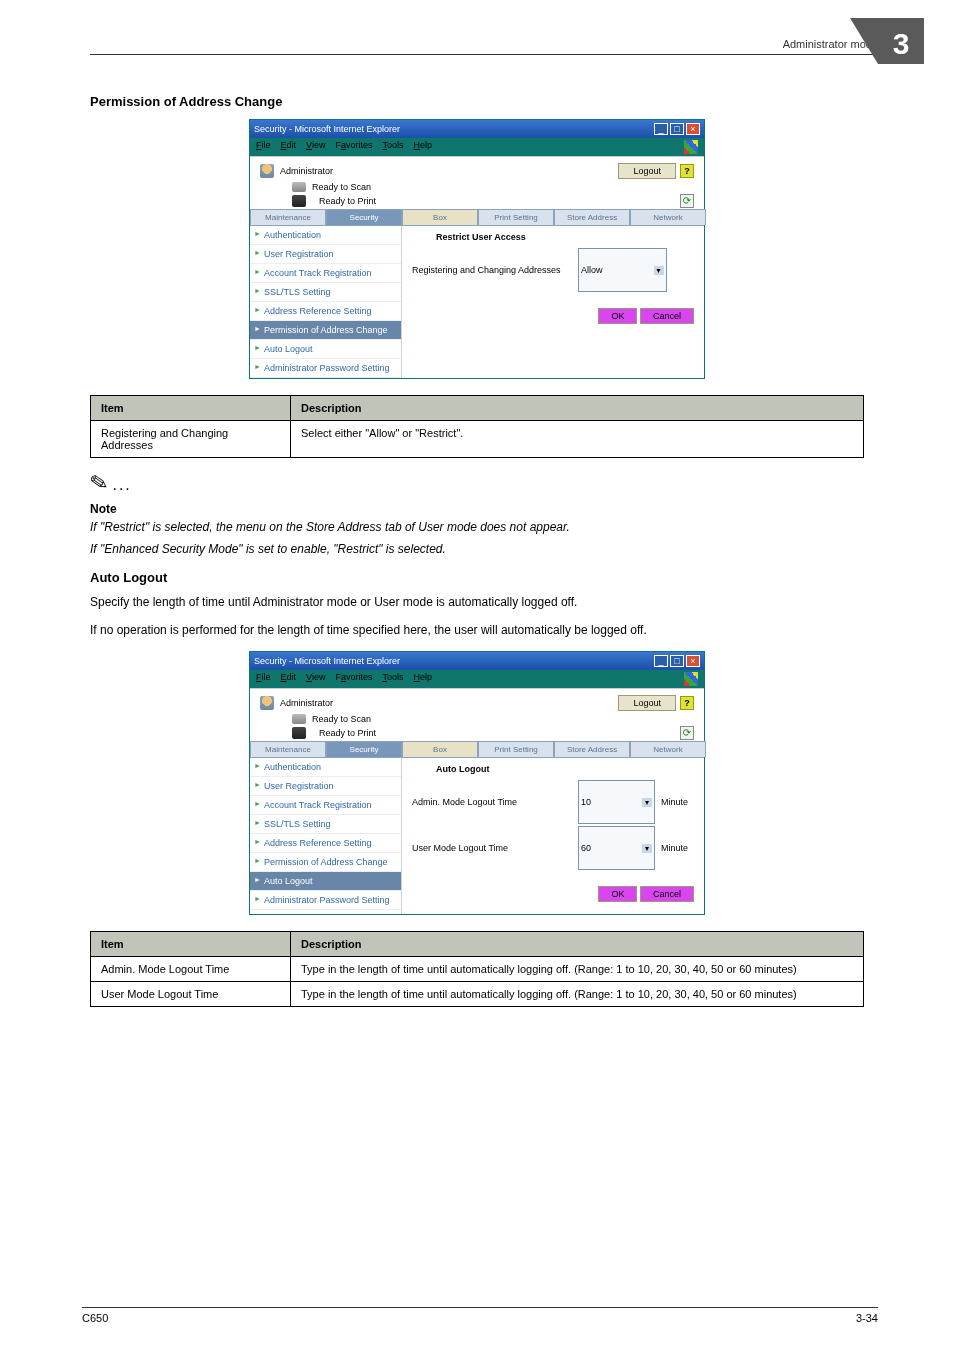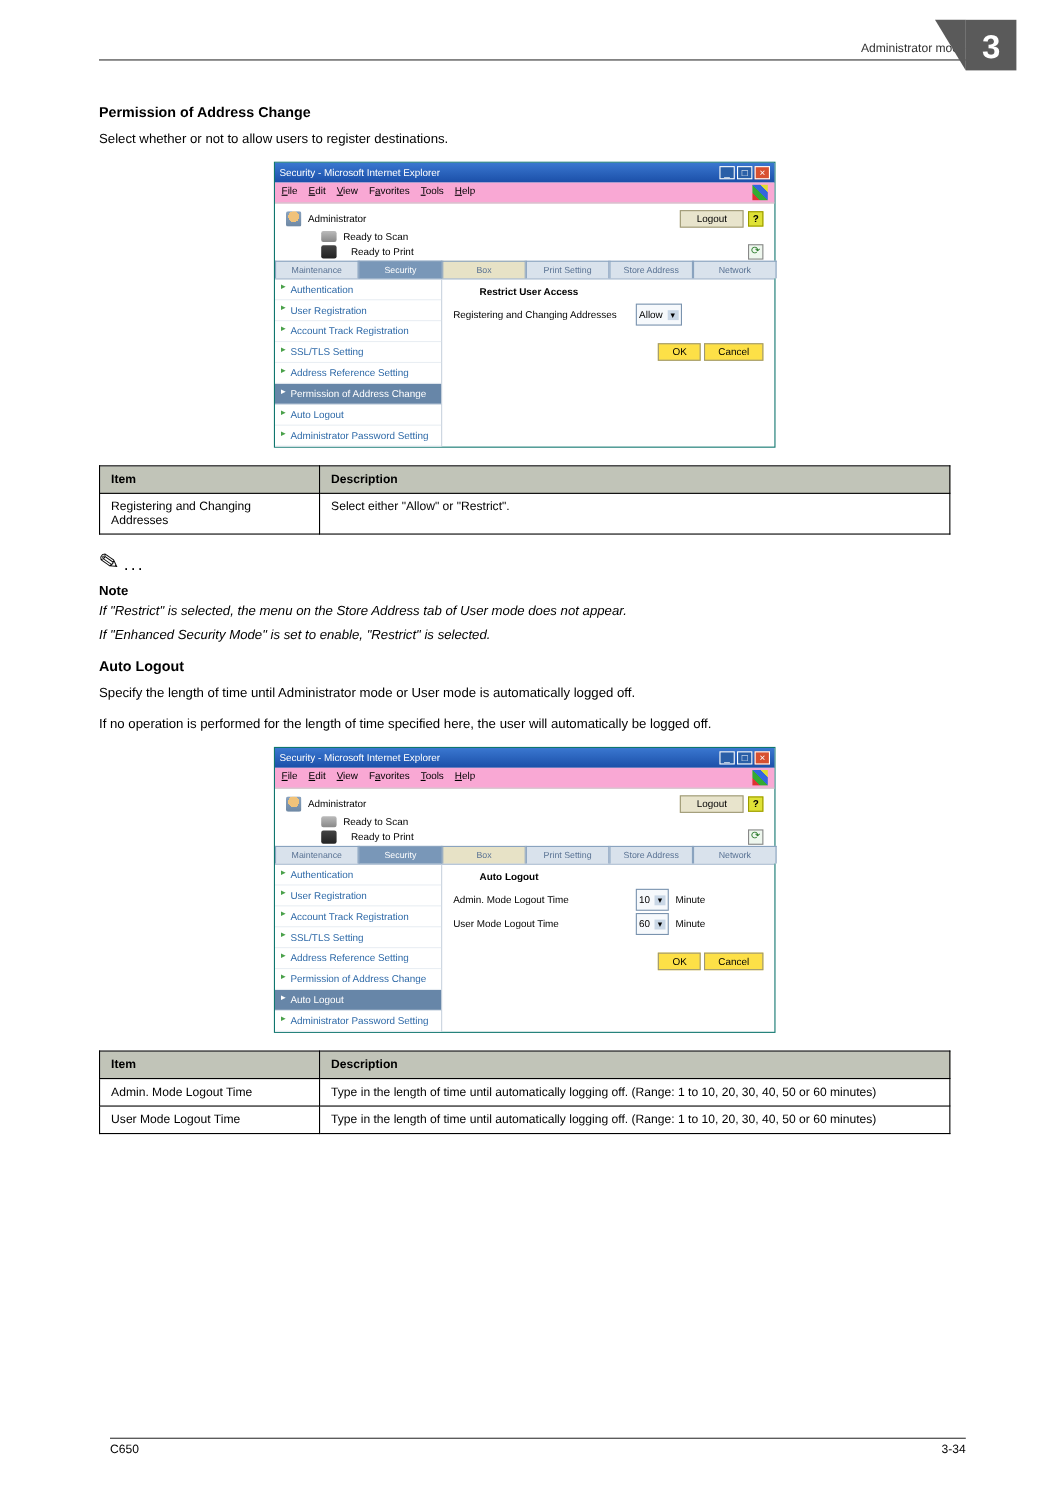--- a/index.html
+++ b/index.html
@@ -59,21 +59,21 @@
   }
   .ie-ctrls { display:flex; gap:2px; }
   .ie-ctrl { width:14px; height:12px; border:1px solid #fff; text-align:center; line-height:10px; font-size:9px; }
   .ie-ctrl.min{ background:#2a5fa7; }
   .ie-ctrl.max{ background:#2a5fa7; }
   .ie-ctrl.close{ background:#d85030; }
   .ie-menu {
     padding: 2px 6px;
     border-bottom: 1px solid #ccc;
     display:flex; gap:10px;
-    background:#f9a8d4;
+    background:#0f766e;
   }
   .ie-menu span u { text-decoration: underline; }
   .ie-band {
     display:flex; justify-content:space-between; align-items:center;
     padding: 6px 10px 2px 10px;
   }
   .admin-left { display:flex; align-items:center; gap:6px; }
   .btn-logout {
     background:#e8e4cc; border:1px solid #9e9874;
     padding:2px 14px; font-size:9px;
@@ -100,24 +100,24 @@
   .sidelink {
     padding:4px 6px 4px 14px; color:#2f6aa8; position:relative; border-bottom:1px solid #e9eef3;
   }
   .sidelink::before { content:"►"; position:absolute; left:4px; top:4px; font-size:7px; color:#4aa14a; }
   .sidelink.selected { background:#6786a8; color:#fff; }
   .sidelink.selected::before { color:#fff; }
   .maincol { flex:1; padding:6px 10px; position:relative; }
   .main-title { font-weight:bold; margin-bottom:6px;padding-left:24px; }
   .fieldrow { display:flex; align-items:center; gap:6px; margin:2px 0; font-size:9px;}
   .fieldrow .lab { width:160px; }
-  .sel { border:1px solid #7a93ae; background:#f6f9fc; padding:4px 2px; display:inline-flex; align-items:center;}
+  .sel { border:1px solid #7a93ae; background:#f6f9fc; padding:16px 2px; display:inline-flex; align-items:center;gap:47px;}
   .sel .ar { background:#c9d7e6; padding:0 3px; margin-left:4px; font-size:8px;}
   .btnrow { text-align:right; margin-top:16px; }
-  .btn-sm { background:#fde047; border:1px solid #9e9874; padding:2px 12px; font-size:9px;}
+  .btn-sm { background:#d946ef; border:1px solid #9e9874; padding:2px 12px; font-size:9px;}
   .spacer-btm { height:6px; }
 
   
   table.desc {
     width: 100%;
     border-collapse: collapse;
     font-size: 11px;
     margin-bottom: 12px;
   }
   table.desc th, table.desc td {
@@ -129,21 +129,21 @@
   table.desc th {
     background: #c1c4b8;
     font-weight: bold;
   }
   table.desc th.col1 { width: 200px; }
 
   .note-block { margin: 10px 0 6px 0; font-size: 16px; letter-spacing:2px;}
   .note-label { font-weight:bold; font-size:12px; }
 
   .footerbar {
-    position:absolute; left:100px; right:76px; bottom:26px;
+    position:absolute; left:82px; right:76px; bottom:26px;
     border-top:1px solid #333;
     display:flex; justify-content:space-between;
     font-size:11px; padding-top:4px;
   }
   .page-wrap { height:1350px; position:relative; }
 
   .ico-person { width:14px; height:14px; display:inline-block; background:radial-gradient(circle at 50% 35%, #f0c27a 0 5px, transparent 5px), linear-gradient(#8aa3bf,#6e88a4); border-radius:2px;}
   .ico-scan { width:14px; height:10px; background:linear-gradient(#bbb,#888); border-radius:2px; display:inline-block;}
   .ico-print { width:14px; height:12px; background:linear-gradient(#444,#222); border-radius:2px; display:inline-block;}
   .ie-flag { width:14px; height:14px; background:linear-gradient(45deg,#d33 25%,#3a3 25% 50%,#36d 50% 75%,#dd3 75%); margin-left:auto; }
@@ -152,21 +152,20 @@
 </head>
 <body>
 
 <div class="page-wrap">
   <div class="topband">Administrator mode</div>
   <div class="corner-tab">3</div>
 
   <div class="page">
 
     <h2 class="subhead">Permission of Address Change</h2>
-    <p class="body">Select whether or not to allow users to register destinations.</p>
 
     <div class="ie-window">
       <div class="ie-titlebar">
         <span>Security - Microsoft Internet Explorer</span>
         <div class="ie-ctrls">
           <div class="ie-ctrl min">_</div>
           <div class="ie-ctrl max">□</div>
           <div class="ie-ctrl close">×</div>
         </div>
       </div>

